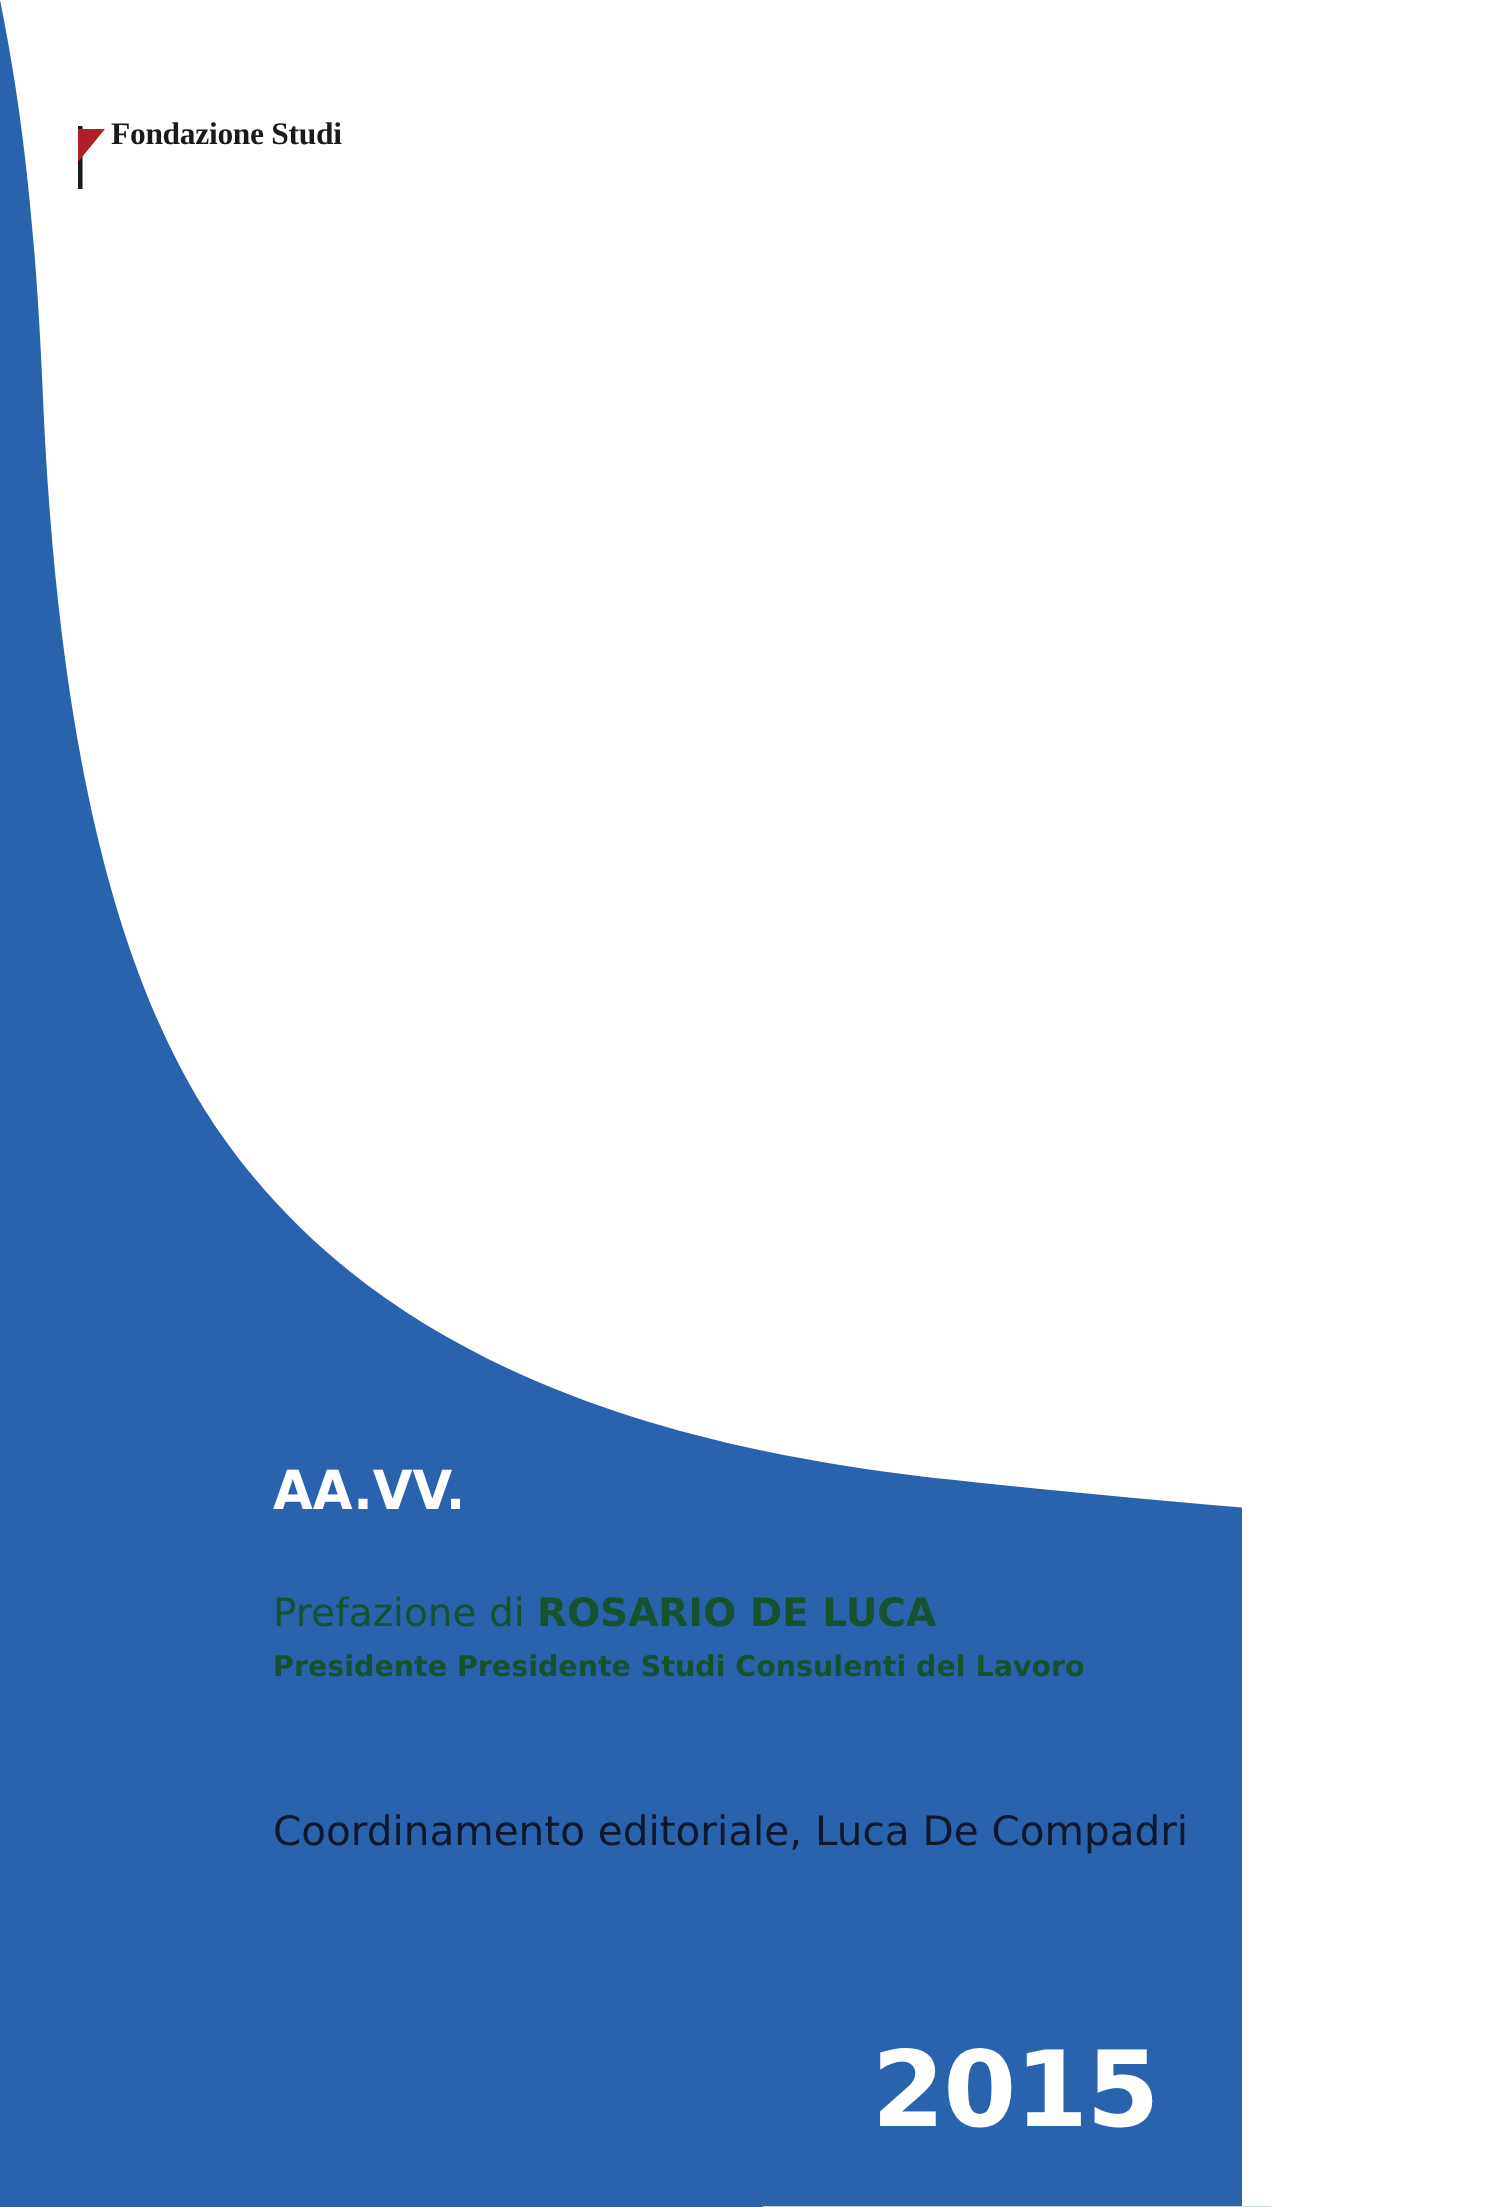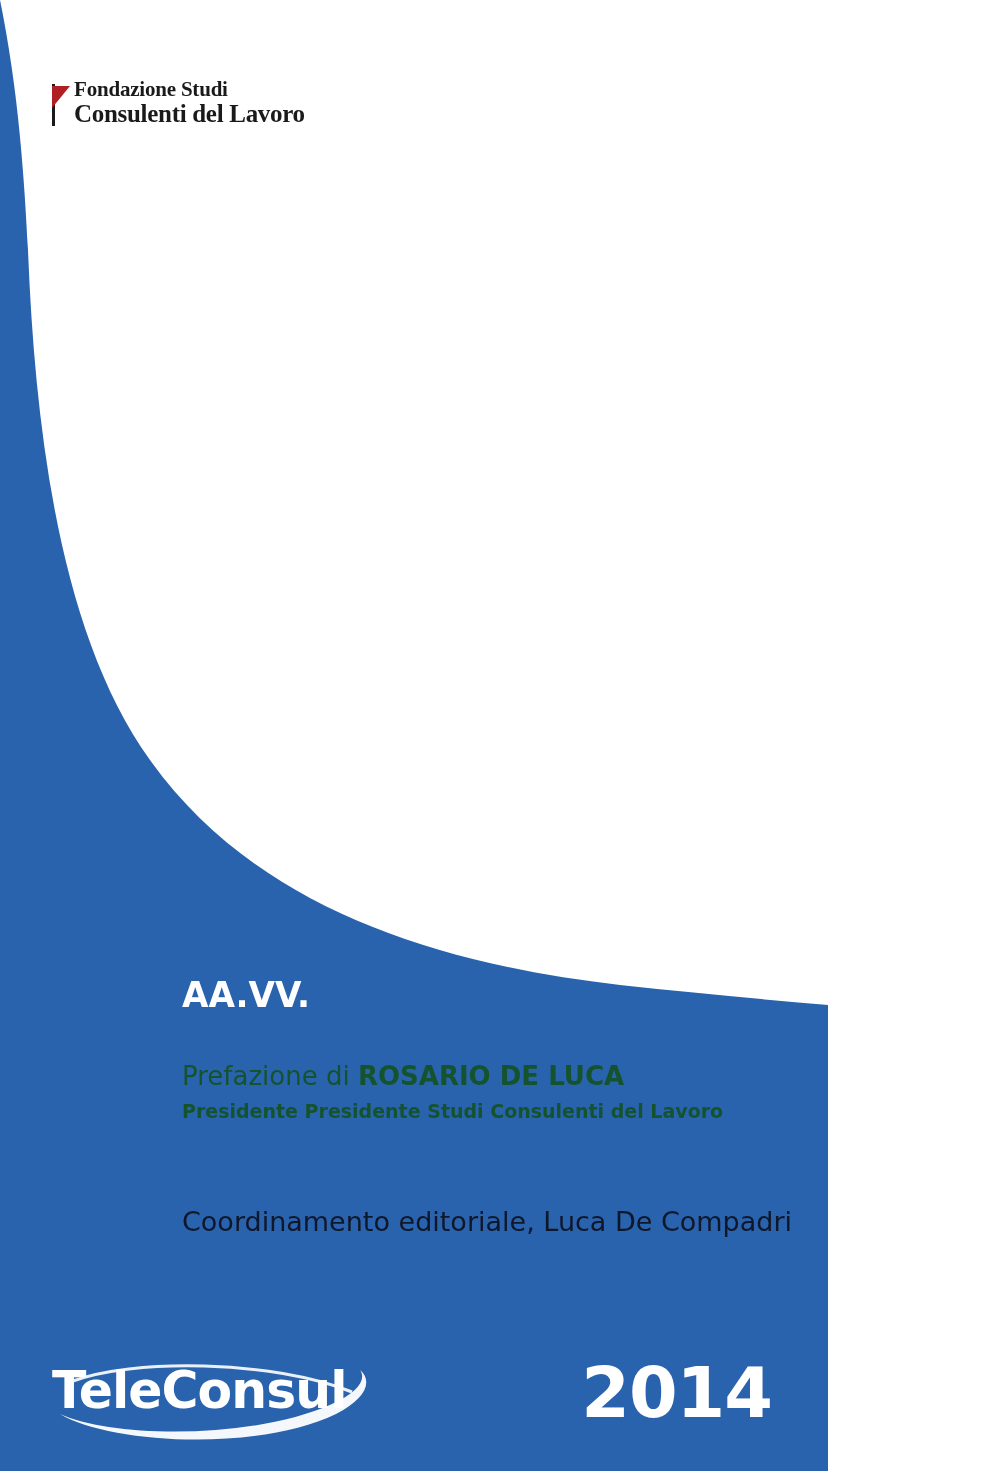--- a/index.html
+++ b/index.html
@@ -188,36 +188,28 @@
     <svg width="1000" height="1471" viewBox="0 0 1000 1471" xmlns="http://www.w3.org/2000/svg">
       <rect x="0" y="0" width="1000" height="1471" fill="#2a63ad"></rect>
       <path d="M 0,0 L 1000,0 L 1000,1018 C 880,1010 760,1000 620,985 C 420,962 250,900 150,760 C 60,635 35,430 28,250 C 22,120 10,50 0,0 Z" fill="#ffffff"></path>
     </svg>
   </div>
 
   <div class="pub-logo">
     <span class="flag-pole"></span>
     <span class="flag"></span>
     <div class="l1">Fondazione Studi</div>
-    <div class="l2">Consulenti del Lavoro</div>
   </div>
 
 
   <div class="authors">AA.VV.</div>
 
   <div class="preface">
     <p class="pf-line"><span>Prefazione di </span><span class="bold">ROSARIO DE LUCA</span></p>
     <p class="pf-sub">Presidente Presidente Studi Consulenti del Lavoro</p>
   </div>
 
   <div class="coord">Coordinamento editoriale, Luca De Compadri</div>
 
-  <div class="brand">
-    <div class="brand-text">TeleConsul</div>
-    <svg class="swoosh" viewBox="0 0 330 90" xmlns="http://www.w3.org/2000/svg">
-      <path d="M 8,62 C 60,86 200,88 280,52 C 305,41 315,28 308,18 C 322,30 312,48 284,62 C 206,100 58,92 8,62 Z" fill="#ffffff" opacity="0.95"></path>
-      <path d="M 18,30 C 80,6 220,8 300,40" stroke="#ffffff" stroke-width="3" fill="none" opacity="0.9"></path>
-    </svg>
-  </div>
-
-  <div class="year">2014</div>
+
+  <div class="year">2015</div>
 
 </div>
 
 </body></html>

